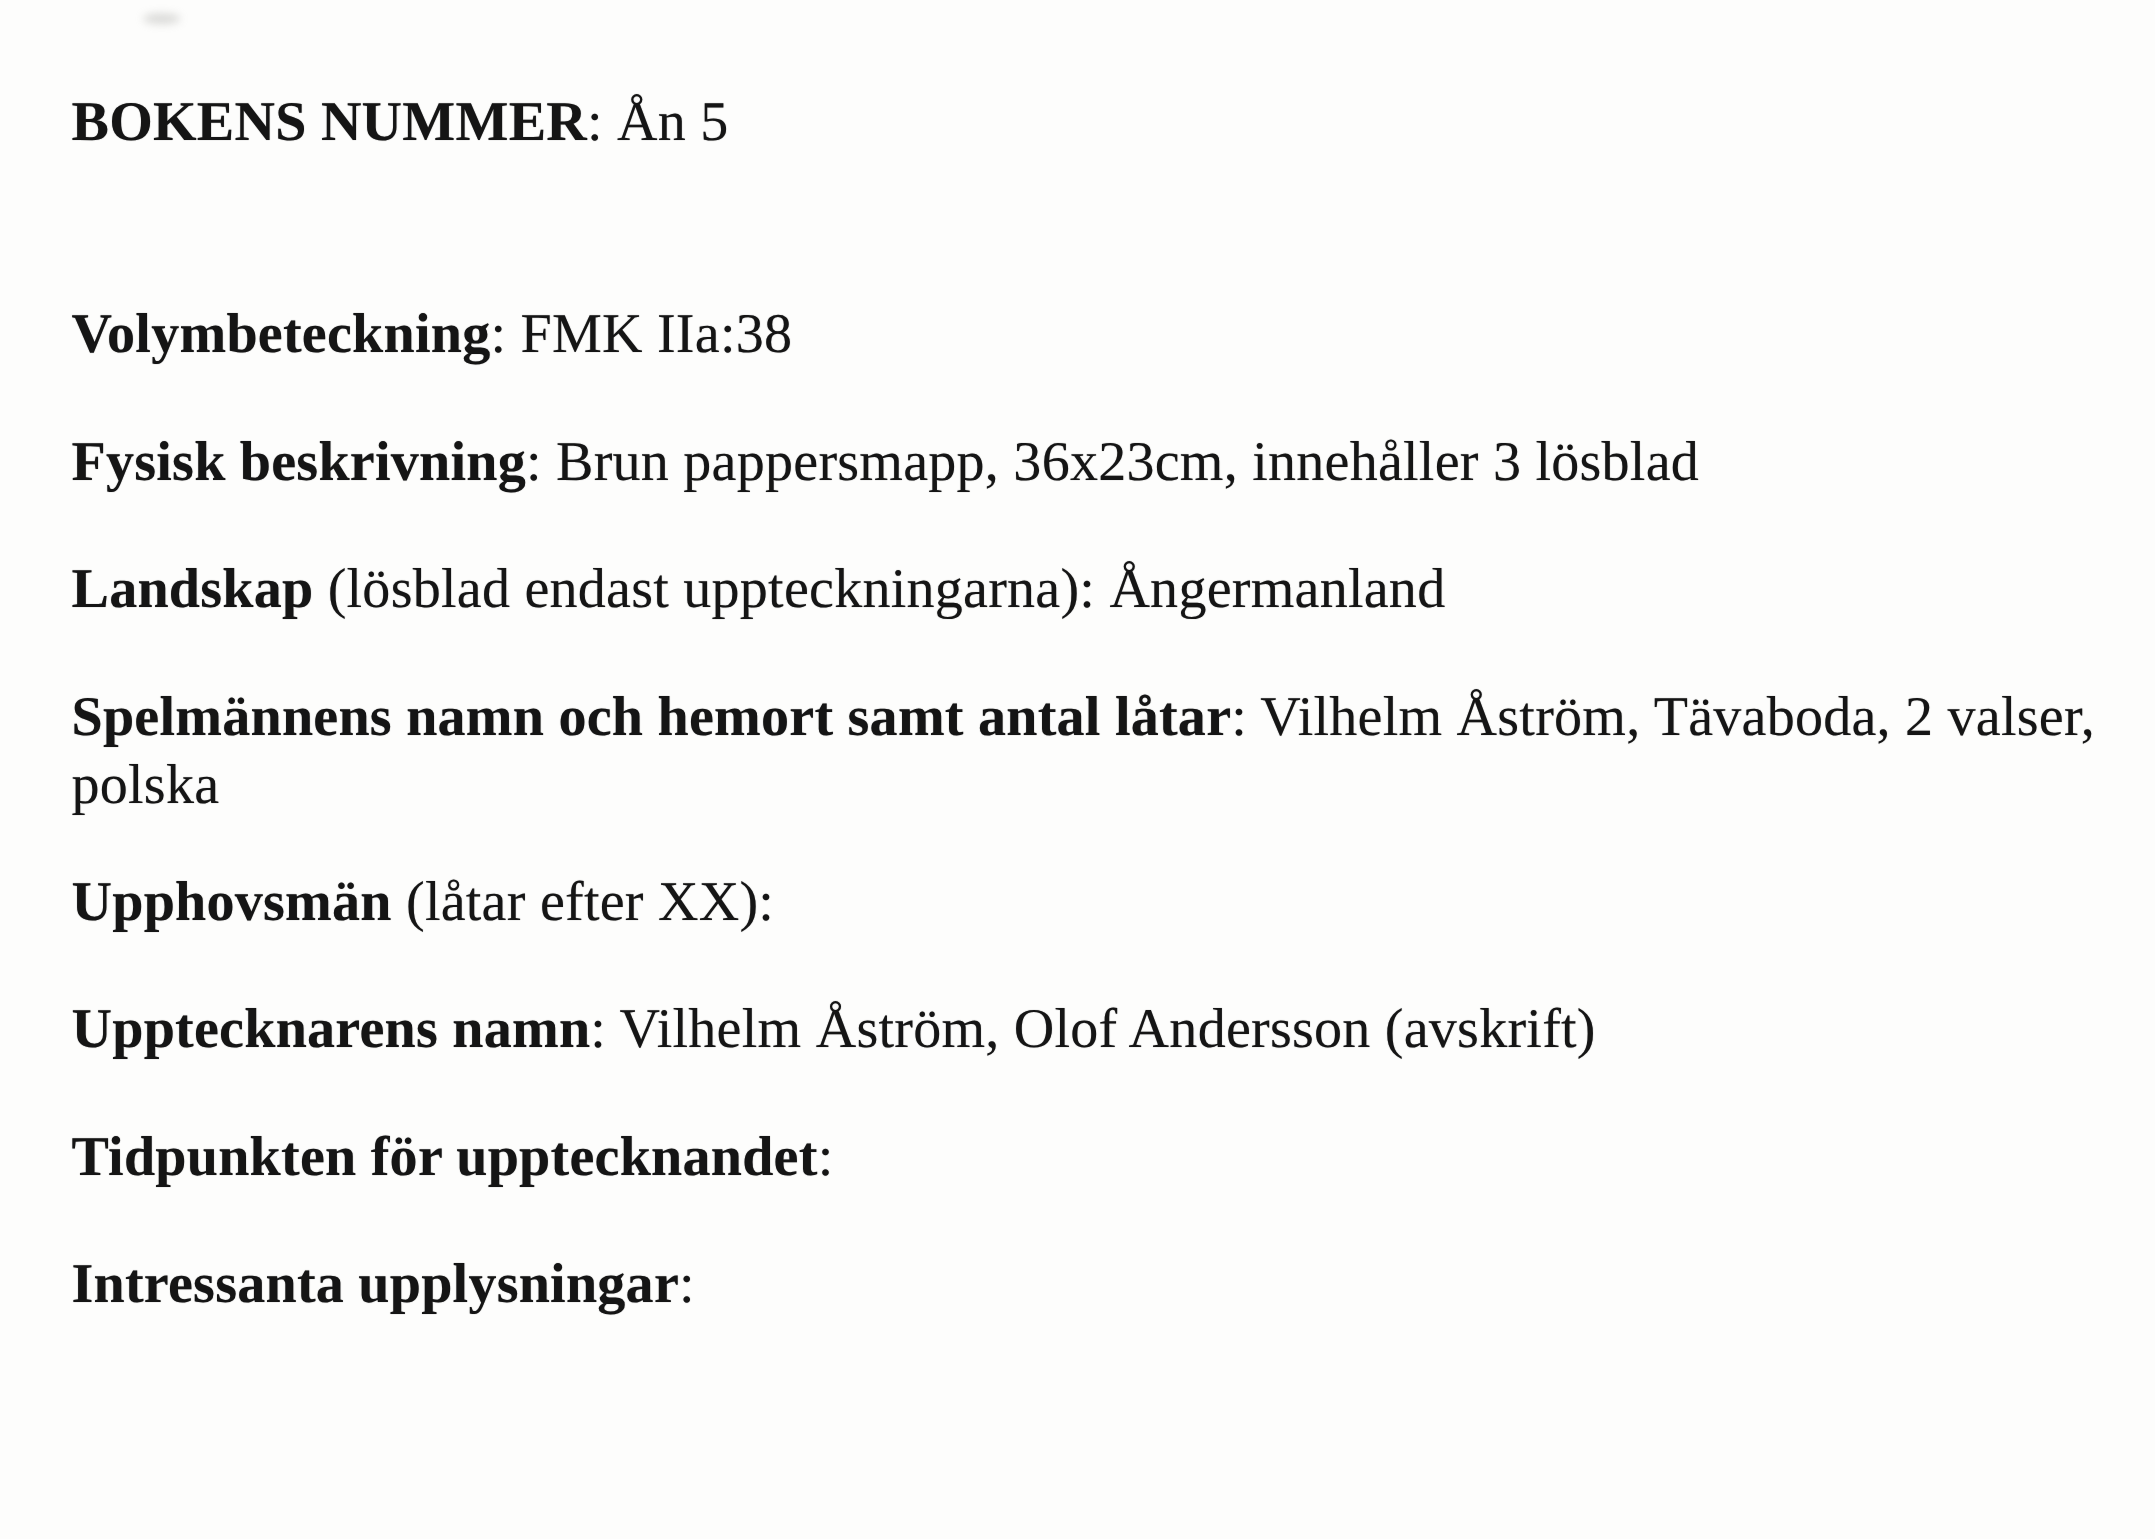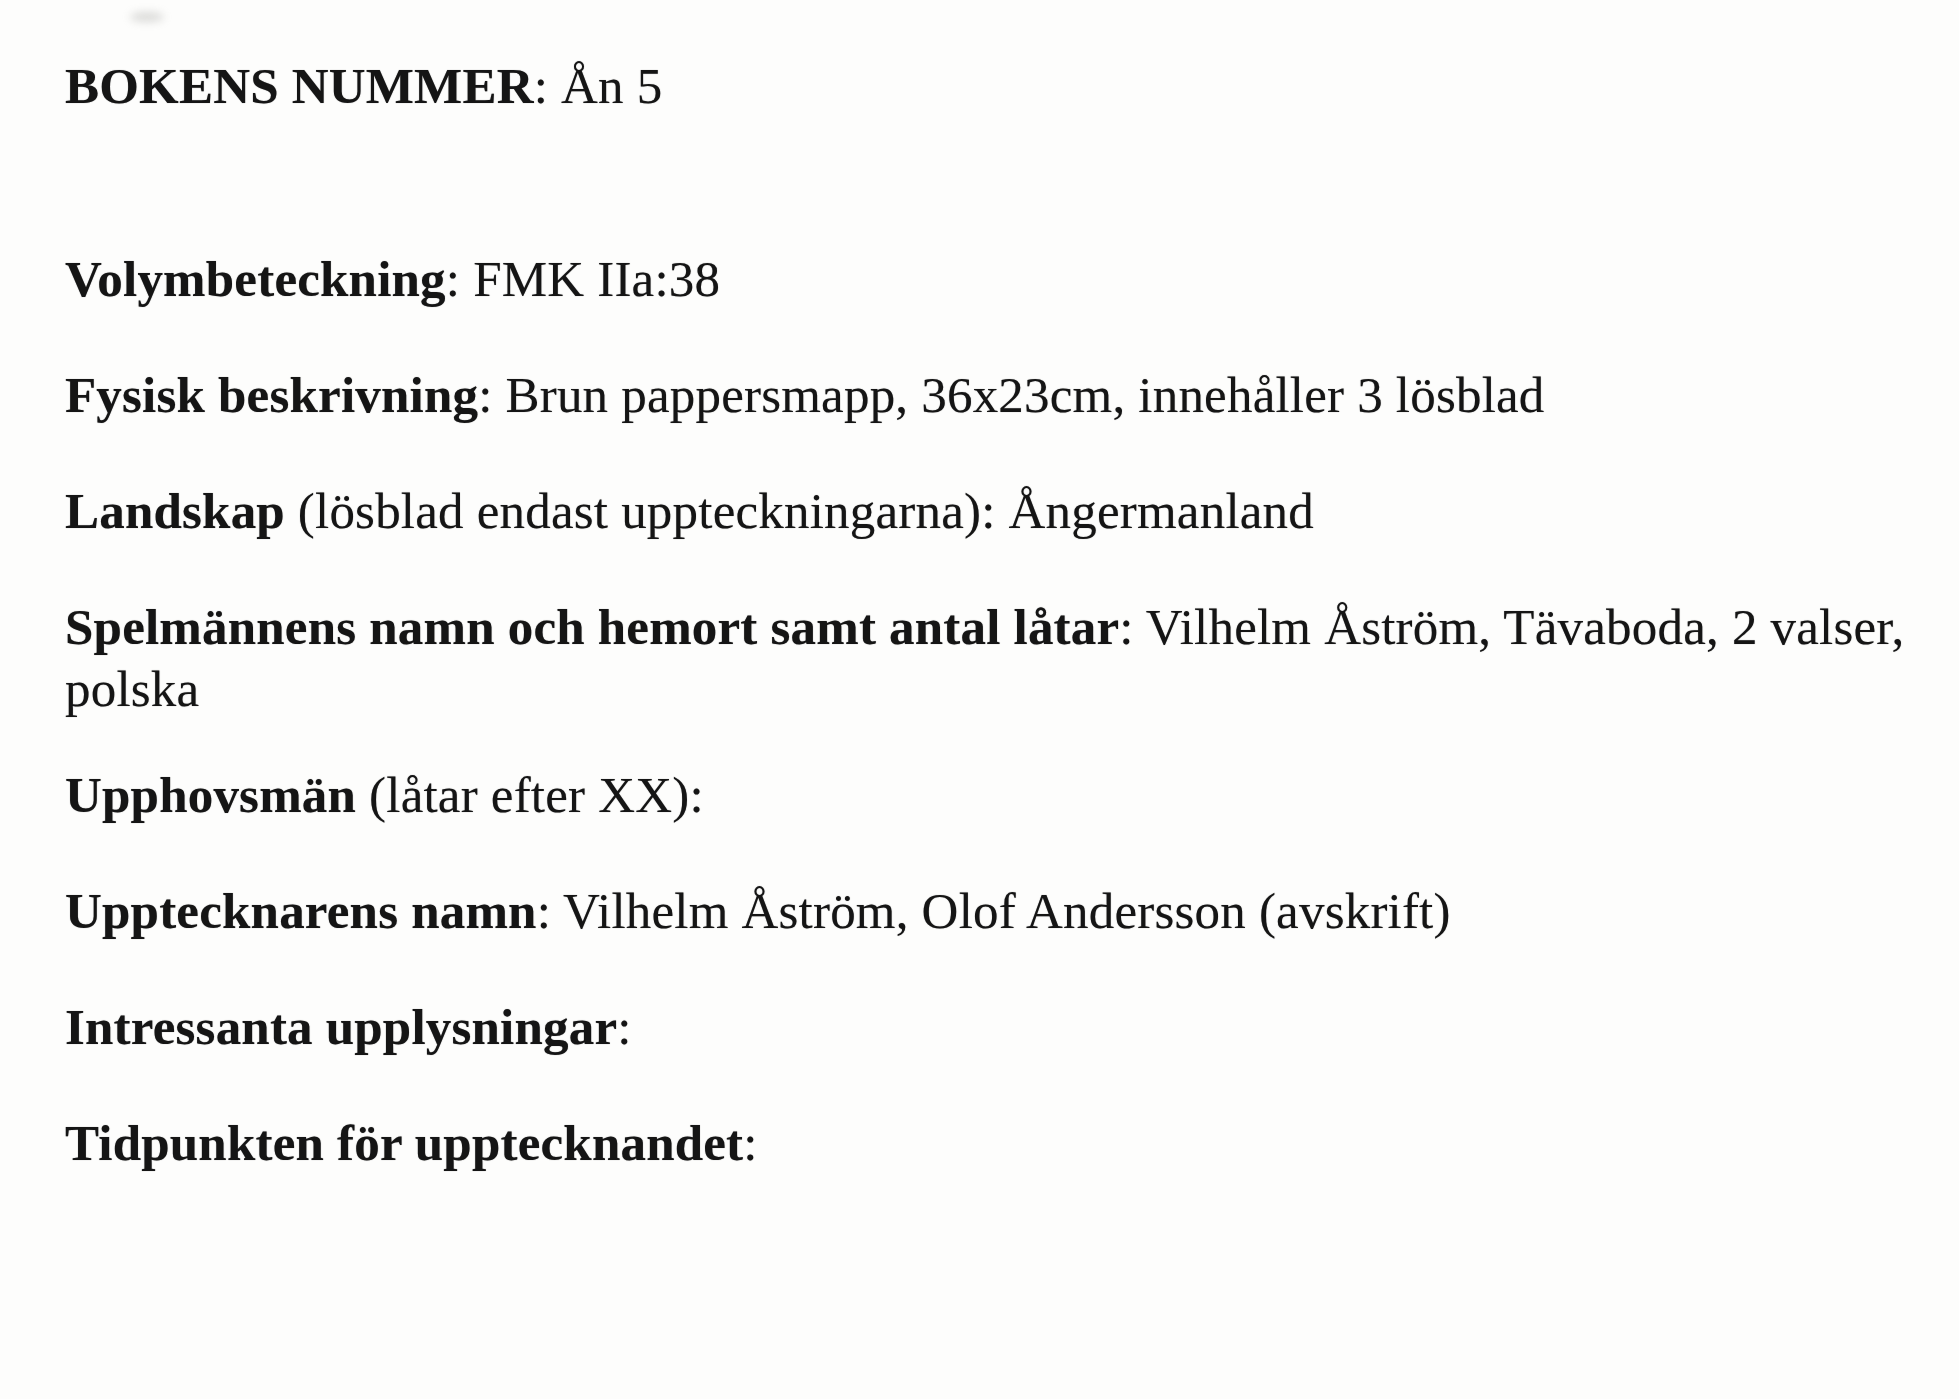--- a/index.html
+++ b/index.html
@@ -12,21 +12,21 @@
     background: #fdfdfc;
     overflow: hidden;
     position: relative;
     font-family: "Liberation Serif", "DejaVu Serif", serif;
   }
   .page {
     position: absolute;
     top: 0; left: 0;
     width: 1959px;
     height: 1399px;
-    padding: 55px 25px 0 65px;
+    padding: 80px 25px 0 65px;
     box-sizing: border-box;
     color: #151515;
   }
   .field {
     margin: 0 0 54px 0;
     font-size: 51px;
     line-height: 62px;
     font-weight: 400;
     text-shadow: 0 0 1px rgba(10,10,10,0.45);
     letter-spacing: 0.2px;
@@ -67,17 +67,17 @@
 
   <p class="field"><span class="b">Landskap</span><span> (lösblad endast uppteckningarna): Ångermanland</span></p>
 
   <p class="field two-line"><span class="b">Spelmännens namn och hemort samt antal låtar</span><span>: Vilhelm Åström, Tävaboda, 2 valser,</span><br><span>polska</span></p>
 
   <p class="field"><span class="b">Upphovsmän</span><span> (låtar efter XX):</span></p>
 
   <p class="field"><span class="b">Upptecknarens namn</span><span>: Vilhelm Åström, Olof Andersson (avskrift)</span></p>
 
 
+  <p class="field"><span class="b">Tidpunkten för upptecknandet</span><span>:</span></p>
+
   <p class="field"><span class="b">Intressanta upplysningar</span><span>:</span></p>
-
-  <p class="field"><span class="b">Tidpunkten för upptecknandet</span><span>:</span></p>
 
 </div>
 
 </body></html>

